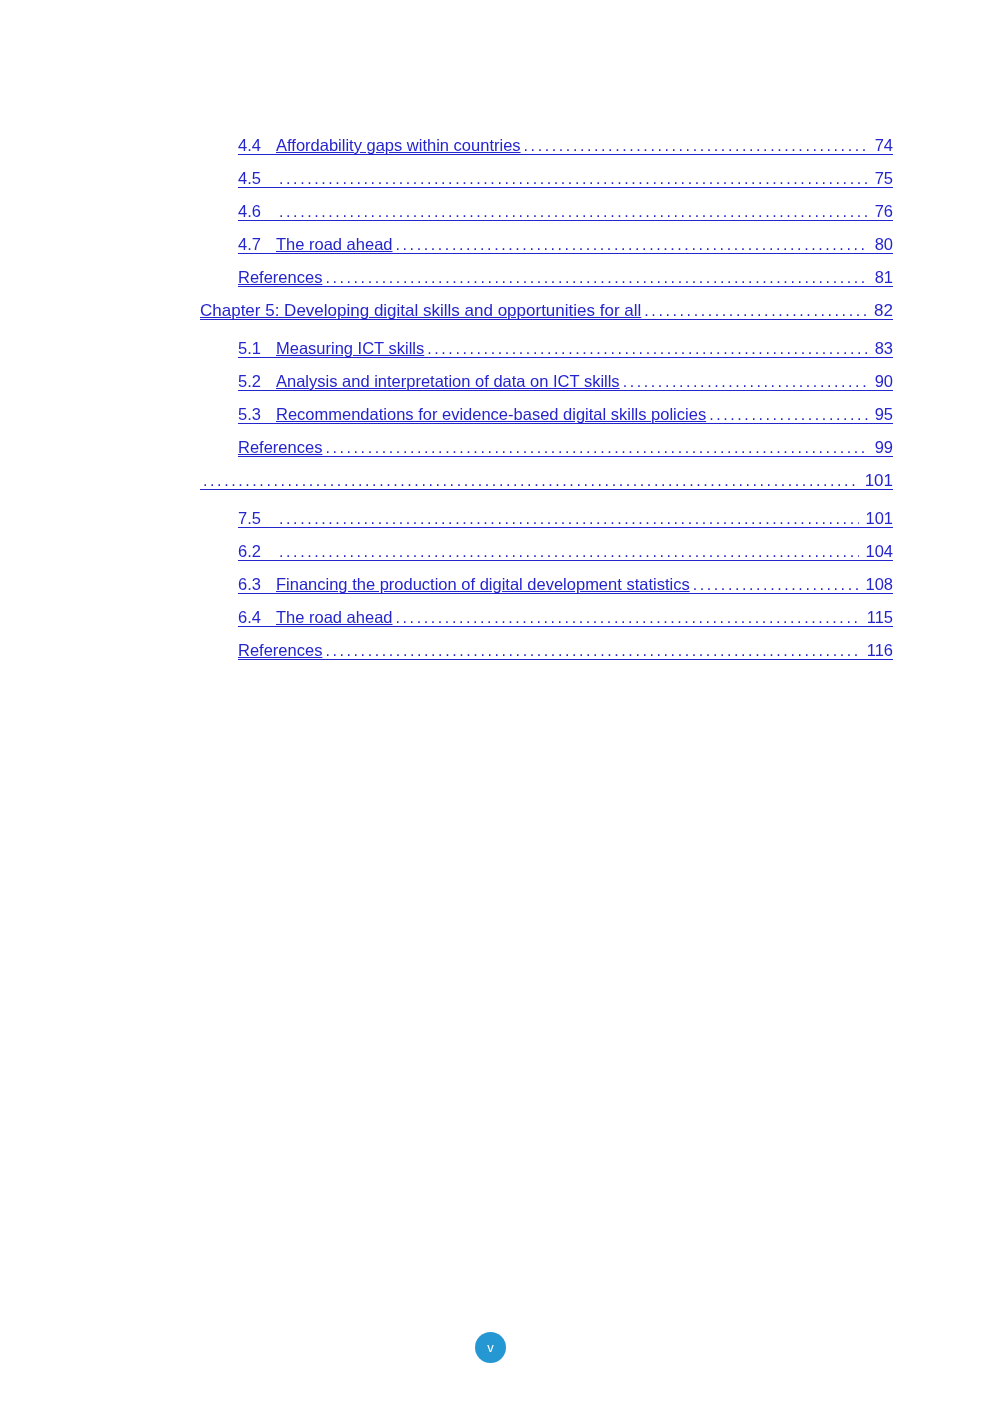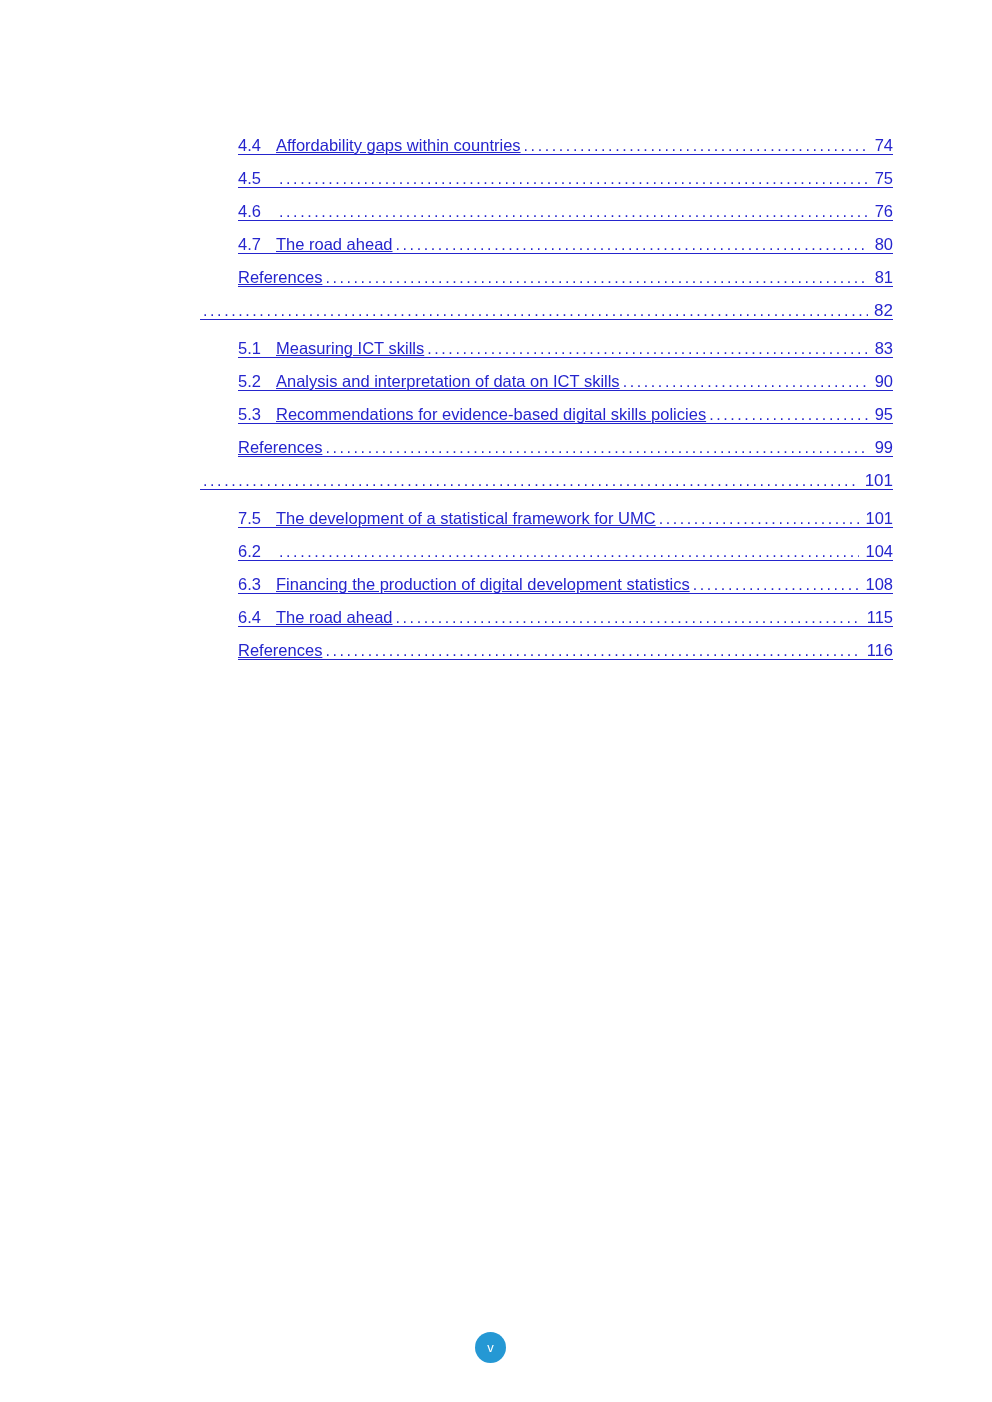--- a/index.html
+++ b/index.html
@@ -119,20 +119,21 @@
         <span class="toc-title">The road ahead</span>
         <span class="leader">................................................................................................................................................................</span>
         <span class="toc-page">80</span>
       </div>
       <div class="toc-row indented">
         <span class="toc-title">References</span>
         <span class="leader">................................................................................................................................................................</span>
         <span class="toc-page">81</span>
       </div>
       <div class="toc-row chapter-row">
+        <span class="toc-title">Chapter 5: Developing digital skills and opportunities for all</span>
         <span class="leader">................................................................................................................................................................</span>
         <span class="toc-page">82</span>
       </div>
       <div class="toc-row indented">
         <span class="toc-num">5.1</span>
         <span class="toc-title">Measuring ICT skills</span>
         <span class="leader">................................................................................................................................................................</span>
         <span class="toc-page">83</span>
       </div>
       <div class="toc-row indented">
@@ -151,21 +152,20 @@
         <span class="toc-title">References</span>
         <span class="leader">................................................................................................................................................................</span>
         <span class="toc-page">99</span>
       </div>
       <div class="toc-row chapter-row">
         <span class="leader">................................................................................................................................................................</span>
         <span class="toc-page">101</span>
       </div>
       <div class="toc-row indented">
         <span class="toc-num">7.5</span>
-        <span class="toc-title">The development of a statistical framework for UMC</span>
         <span class="leader">................................................................................................................................................................</span>
         <span class="toc-page">101</span>
       </div>
       <div class="toc-row indented">
         <span class="toc-num">6.2</span>
         <span class="leader">................................................................................................................................................................</span>
         <span class="toc-page">104</span>
       </div>
       <div class="toc-row indented">
         <span class="toc-num">6.3</span>

